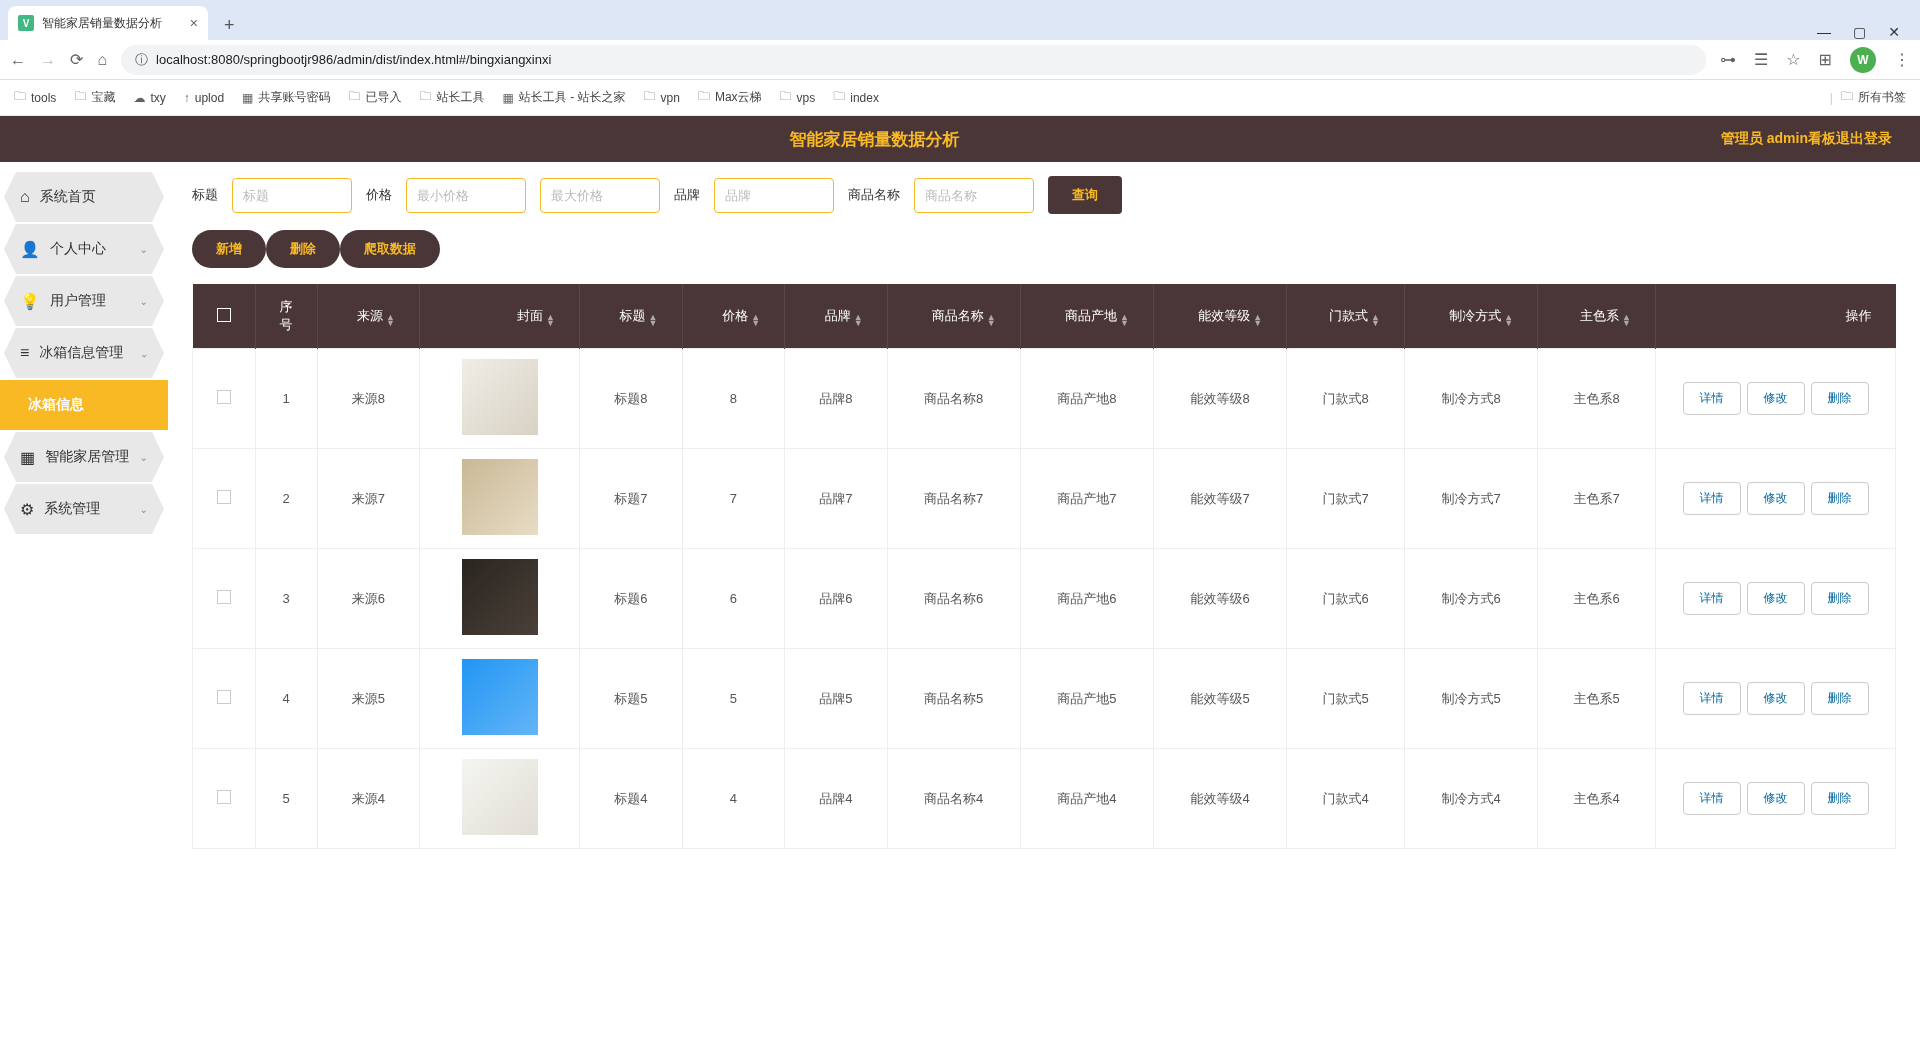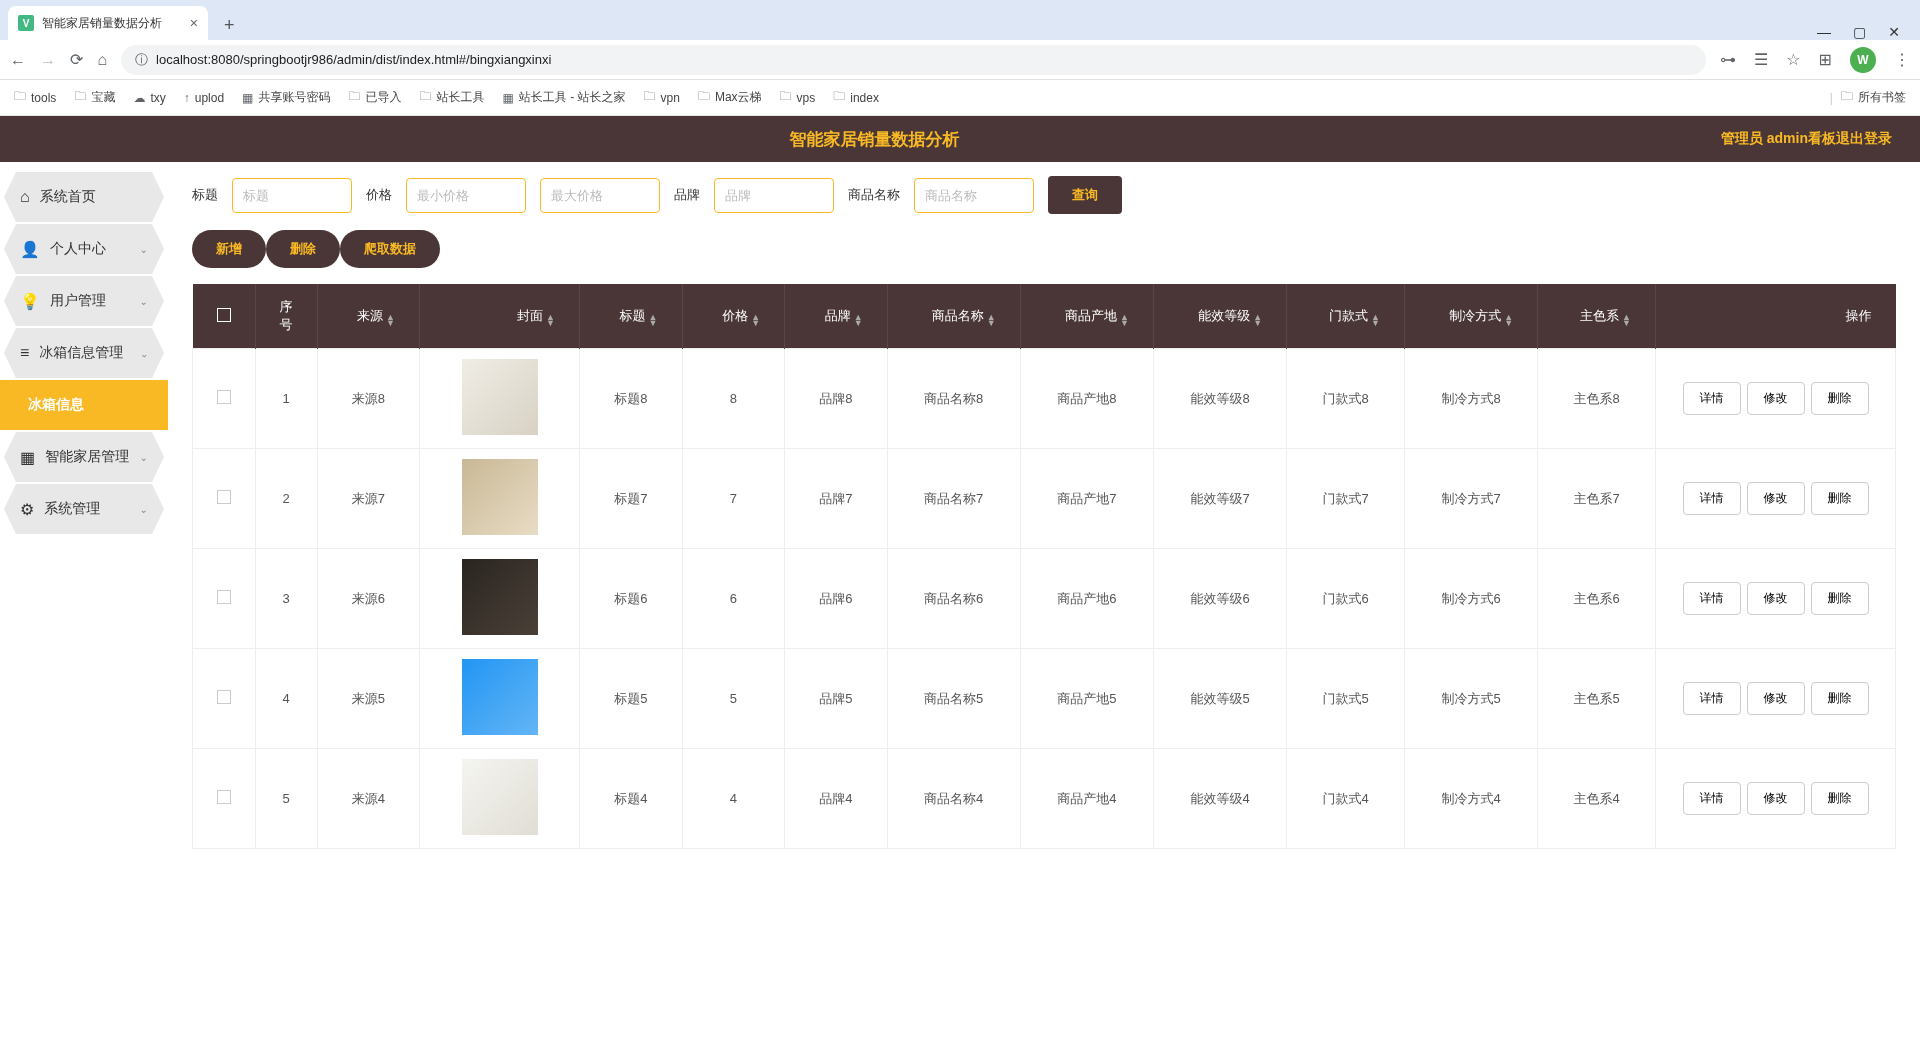--- a/index.html
+++ b/index.html
@@ -51,21 +51,21 @@
 .sort-icon{font-size:9px;margin-left:3px;color:#aaa;display:inline-flex;flex-direction:column;line-height:6px}
 .table td{border:1px solid #eee;padding:8px;text-align:center;font-size:13px;color:#555;vertical-align:middle}
 .table tr td{height:100px}
 .checkbox{width:14px;height:14px;border:1px solid #ccc;display:inline-block;cursor:pointer}
 .thumb{width:76px;height:76px;background:#e8e8e8;display:inline-flex;align-items:center;justify-content:center;color:#999;font-size:10px}
 .thumb.chair{background:linear-gradient(135deg,#f0ede6,#d8d2c4)}
 .thumb.kitchen{background:linear-gradient(135deg,#c9b896,#e8dcc4)}
 .thumb.dark{background:linear-gradient(135deg,#2a2520,#4a4038);color:#ddd}
 .thumb.blue{background:linear-gradient(135deg,#2196f3,#64b5f6)}
 .thumb.light{background:linear-gradient(135deg,#f5f5f0,#e0ddd5)}
-.row-btn{border:1px solid #ccc;background:#fff;border-radius:4px;padding:7px 16px;font-size:12px;margin:12px 3px;cursor:pointer;color:#000000}
+.row-btn{border:1px solid #ccc;background:#fff;border-radius:4px;padding:7px 16px;font-size:12px;margin:12px 3px;cursor:pointer;color:#0369a1}
 </style>
 </head>
 <body>
 
 <div class="chrome-top">
   <div class="tab">
     <span class="tab-favicon">V</span>
     <span class="tab-title">智能家居销量数据分析</span>
     <span class="tab-close">×</span>
   </div>

